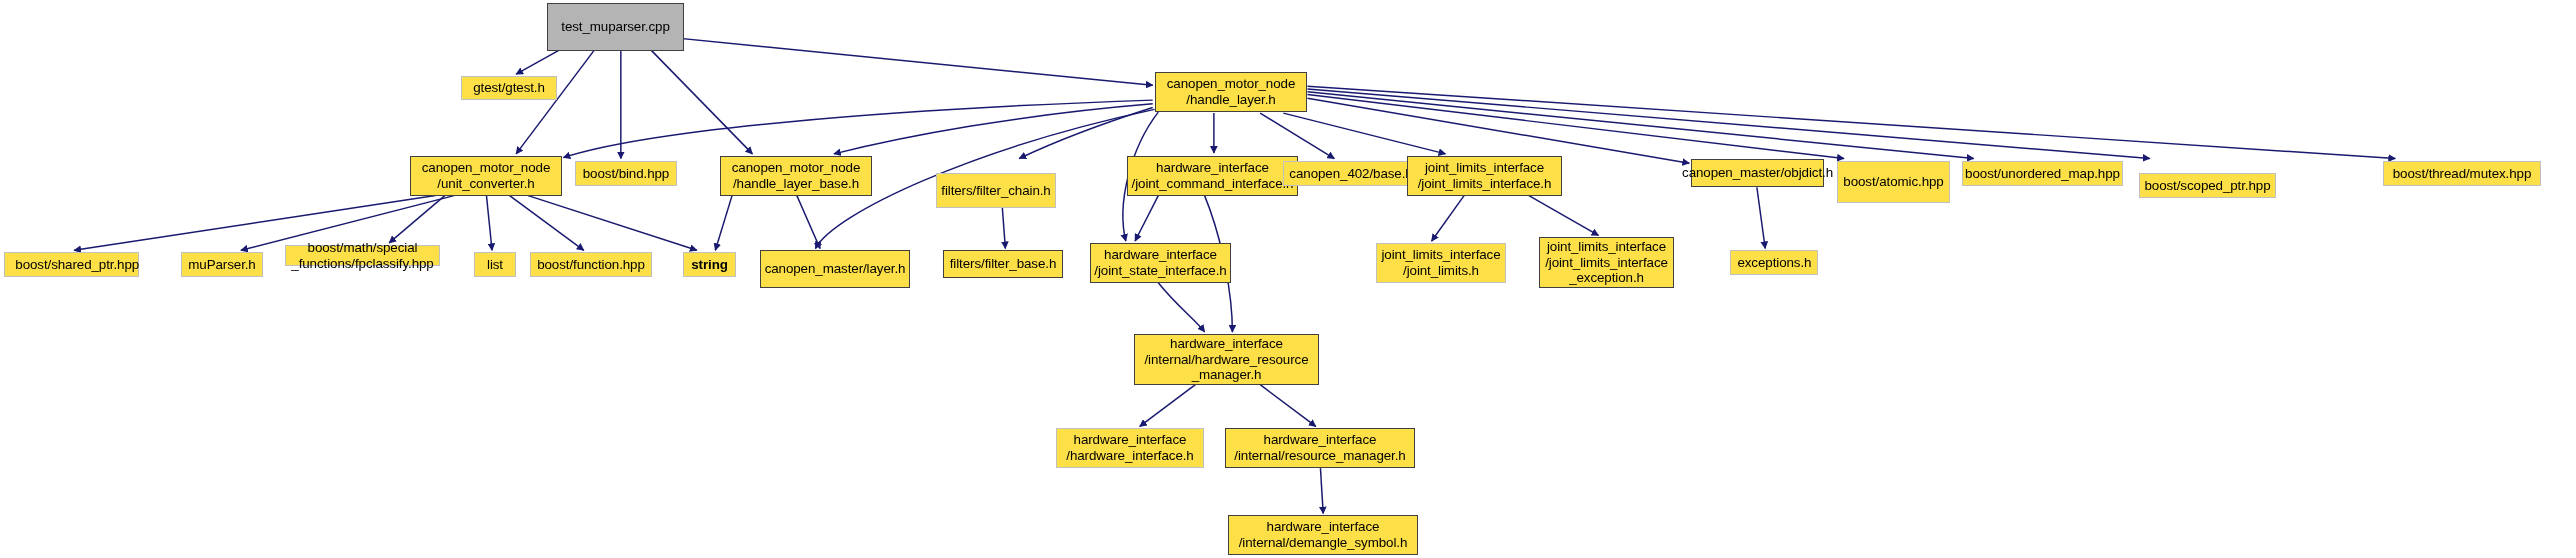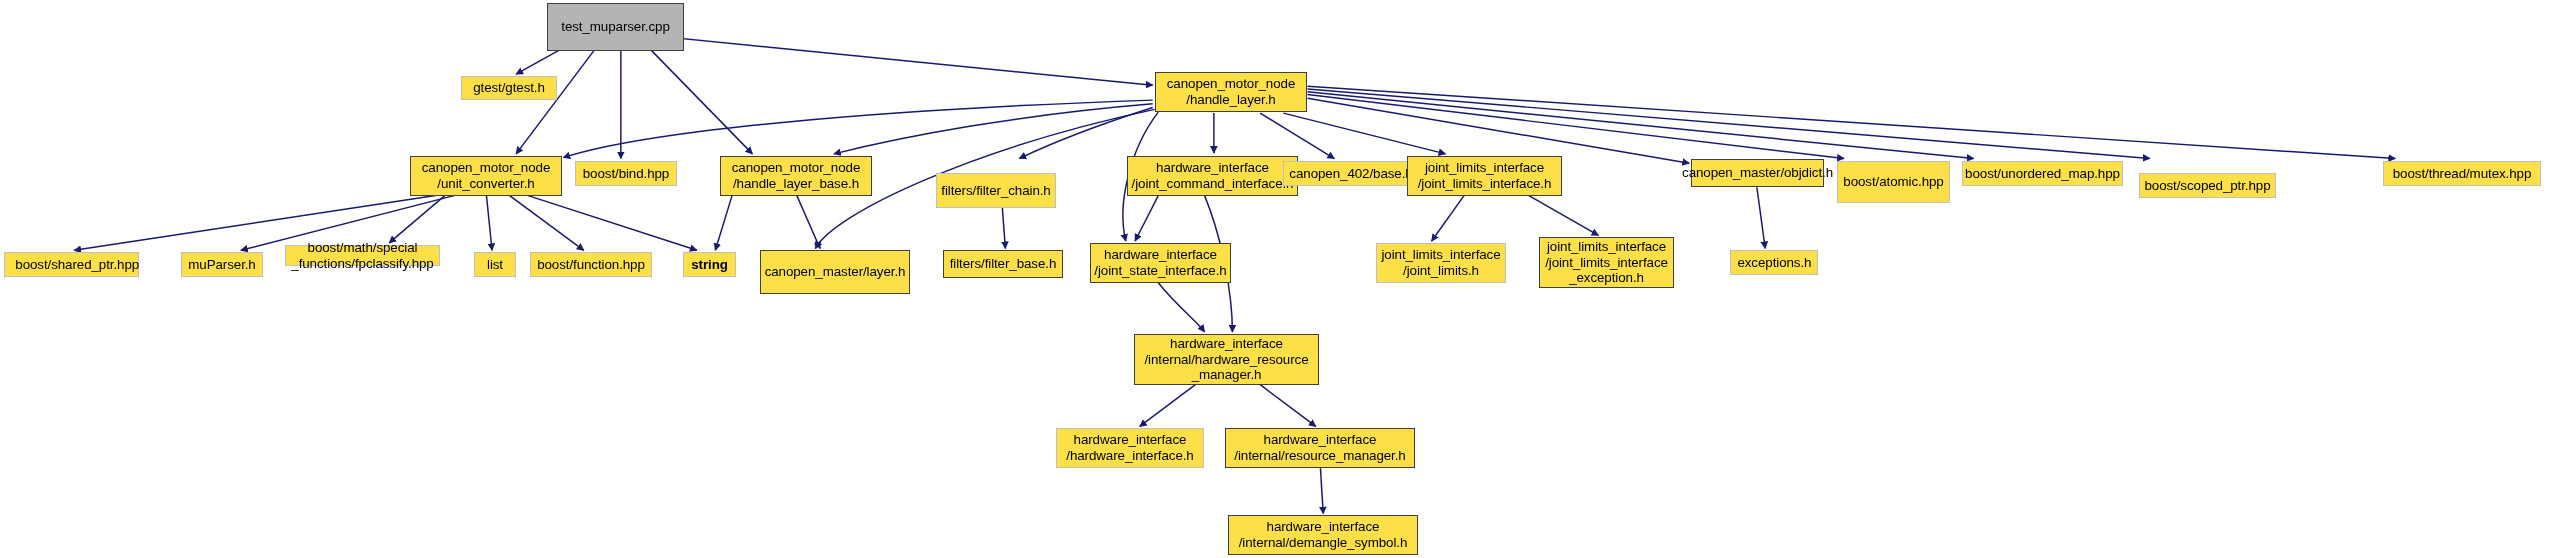--- a/index.html
+++ b/index.html
@@ -132,21 +132,21 @@
       <div class="node ext" style="left: 1962px; top: 161px; width: 161px; height: 25px; border-color: rgb(192, 192, 192);"><span class="node-label">boost/unordered_map.hpp</span></div>
       <div class="node ext" style="left: 2139px; top: 173px; width: 137px; height: 25px; border-color: rgb(192, 192, 192);"><span class="node-label">boost/scoped_ptr.hpp</span></div>
       <div class="node ext" style="left: 2383px; top: 161px; width: 158px; height: 25px; border-color: rgb(192, 192, 192);"><span class="node-label">boost/thread/mutex.hpp</span></div>
       <div class="node ext" style="left: 3.7px; top: 252px; width: 135px; height: 25px; border-color: rgb(192, 192, 192); padding-left: 12px;"><span class="node-label">boost/shared_ptr.hpp</span></div>
       <div class="node ext" style="left: 181px; top: 252px; width: 82px; height: 25px; border-color: rgb(192, 192, 192);"><span class="node-label">muParser.h</span></div>
       <div class="node ext" style="left: 285px; top: 245px; width: 155px; height: 21px; border-color: rgb(192, 192, 192);"><span class="node-label">boost/math/special
 _functions/fpclassify.hpp</span></div>
       <div class="node ext" style="left: 474px; top: 252px; width: 42px; height: 25px; border-color: rgb(192, 192, 192);"><span class="node-label">list</span></div>
       <div class="node ext" style="left: 530px; top: 252px; width: 122px; height: 25px; border-color: rgb(192, 192, 192);"><span class="node-label">boost/function.hpp</span></div>
       <div class="node ext" style="left: 683px; top: 252px; width: 53px; height: 25px; border-color: rgb(192, 192, 192); font-weight: bold;"><span class="node-label">string</span></div>
-      <div class="node local" style="left: 760px; top: 250px; width: 150px; height: 44px; border-color: rgb(64, 64, 64);"><span class="node-label">canopen_master/layer.h</span></div>
+      <div class="node local" style="left: 760px; top: 250px; width: 150px; height: 38px; border-color: rgb(64, 64, 64);"><span class="node-label">canopen_master/layer.h</span></div>
       <div class="node local" style="left: 943px; top: 250px; width: 120px; height: 28px; border-color: rgb(64, 64, 64);"><span class="node-label">filters/filter_base.h</span></div>
       <div class="node local" style="left: 1090px; top: 243px; width: 141px; height: 40px; border-color: rgb(64, 64, 64);"><span class="node-label">hardware_interface
 /joint_state_interface.h</span></div>
       <div class="node ext" style="left: 1376px; top: 243px; width: 130px; height: 40px; border-color: rgb(192, 192, 192);"><span class="node-label">joint_limits_interface
 /joint_limits.h</span></div>
       <div class="node local" style="left: 1539px; top: 237px; width: 135px; height: 51px; border-color: rgb(64, 64, 64);"><span class="node-label">joint_limits_interface
 /joint_limits_interface
 _exception.h</span></div>
       <div class="node ext" style="left: 1730px; top: 250px; width: 88px; height: 25px; border-color: rgb(192, 192, 192); justify-content: flex-end;"><span class="node-label">exceptions.h</span></div>
       <div class="node local" style="left: 1134px; top: 334px; width: 185px; height: 51px; border-color: rgb(64, 64, 64);"><span class="node-label">hardware_interface

